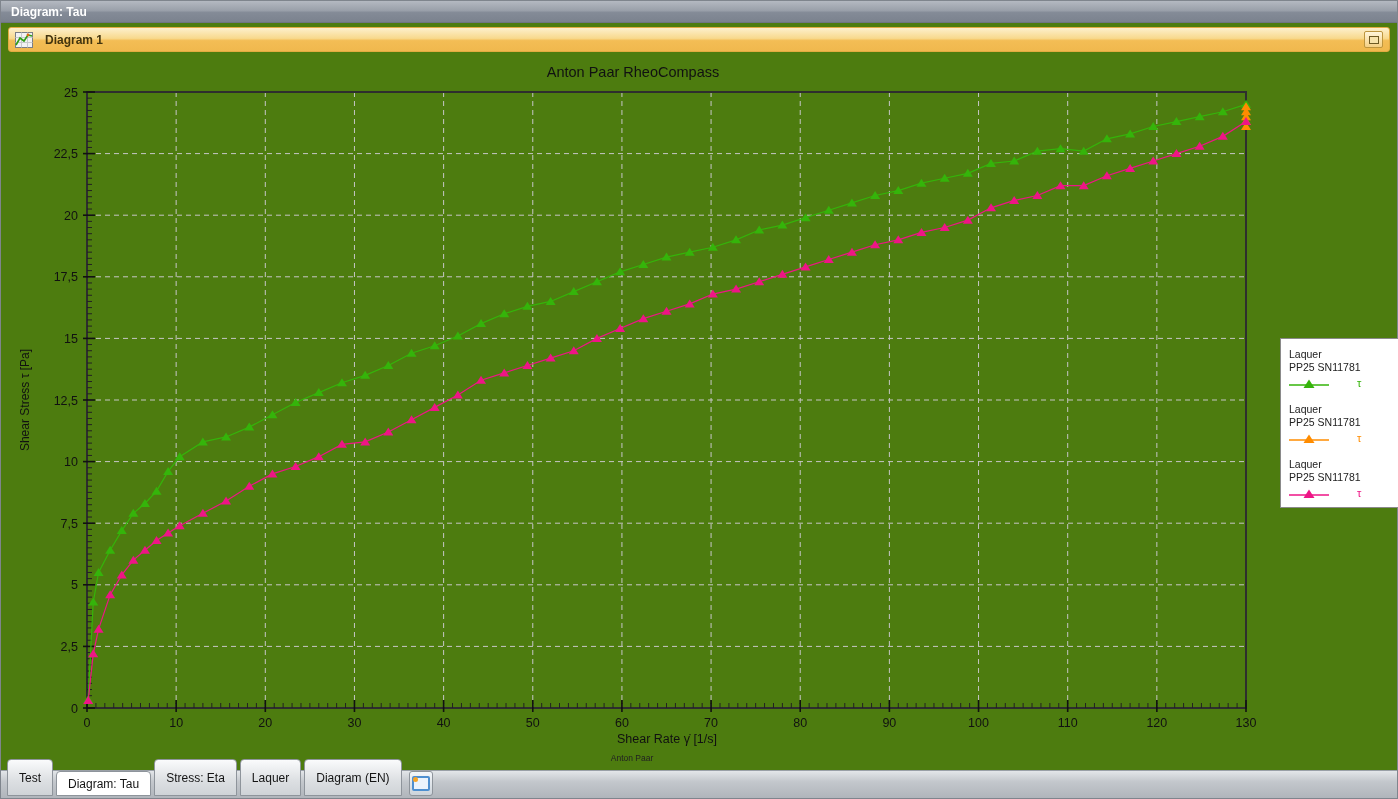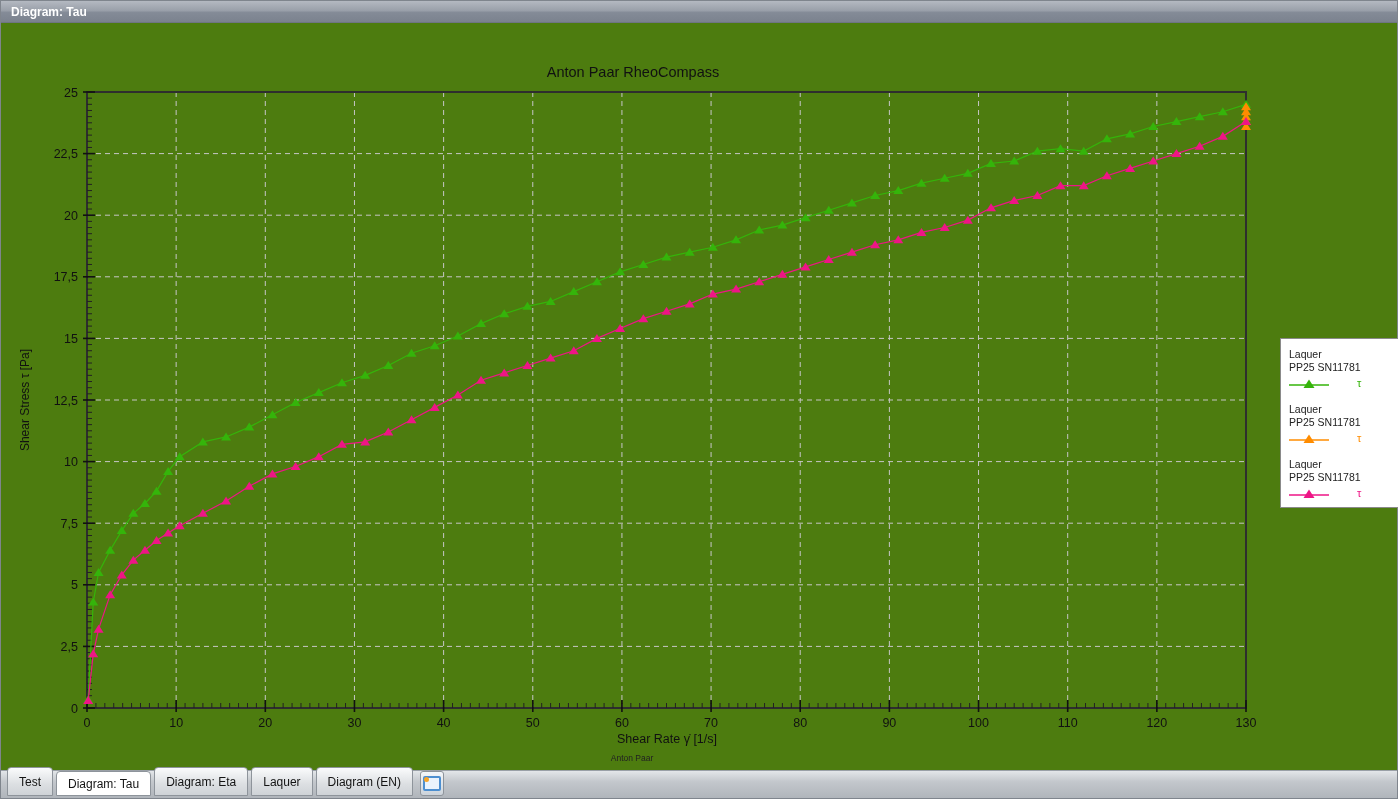--- a/index.html
+++ b/index.html
@@ -47,21 +47,21 @@
   .legend-swatch-row{display:flex;align-items:center;margin-top:3px;height:13px;}
   .legend-sym{font-size:11px;margin-left:28px;line-height:11px;}
   
   .tabbar{
     position:absolute;left:0;right:0;bottom:0;height:28px;
     background:linear-gradient(#e3e6e9 0%,#c3c7cc 40%,#b0b5bb 100%);
     border-top:1px solid #9aa0a7;box-sizing:border-box;
     display:flex;align-items:flex-end;padding:0 0 2px 6px;gap:3px;
   }
   .tab{
-    height:29px;padding:0 11px;display:flex;align-items:center;
+    height:37px;padding:0 11px;display:flex;align-items:center;
     font-size:12px;color:#141414;cursor:pointer;
     background:linear-gradient(#fafbfc,#dcdfe2 60%,#cfd3d7);
     border:1px solid #8e949b;border-radius:4px 4px 0 0;box-sizing:border-box;white-space:nowrap;
   }
   .tab.active{height:25px;background:#ffffff;}
   .newwin-btn{
     width:24px;height:25px;margin-left:4px;cursor:pointer;
     border:1px solid #8e949b;border-radius:3px;
     background:linear-gradient(#f4f7fa,#ccd3da);
     display:flex;align-items:center;justify-content:center;box-sizing:border-box;
@@ -71,20 +71,35 @@
 </style>
 </head>
 <body>
 
 <div id="window">
 
   <div class="titlebar">
     <span class="titlebar-text">Diagram: Tau</span>
   </div>
 
+  <div class="docheader">
+    <svg class="chart-ico" viewBox="0 0 18 16">
+      <rect x="0.5" y="0.5" width="17" height="15" fill="#f2f2f2" stroke="#7a7e85"></rect>
+      <line x1="0.5" y1="5.5" x2="17.5" y2="5.5" stroke="#c7c9cc" stroke-width="1"></line>
+      <line x1="0.5" y1="10.5" x2="17.5" y2="10.5" stroke="#c7c9cc" stroke-width="1"></line>
+      <line x1="6.5" y1="0.5" x2="6.5" y2="15.5" stroke="#c7c9cc" stroke-width="1"></line>
+      <line x1="12.5" y1="0.5" x2="12.5" y2="15.5" stroke="#c7c9cc" stroke-width="1"></line>
+      <polyline points="1,13 5,6 9,9 13,3 17,4" fill="none" stroke="#2f9e14" stroke-width="1.6"></polyline>
+      <circle cx="13" cy="3" r="1.4" fill="#e06a10"></circle>
+    </svg>
+    <span class="docheader-text">Diagram 1</span>
+    <span class="collapse-btn">
+      <span class="collapse-glyph"></span>
+    </span>
+  </div>
 
   <svg id="chart-svg" width="1398" height="719">
       <line x1="175.15384615384616" y1="39" x2="175.15384615384616" y2="655" stroke="#c6c6c6" stroke-width="1" stroke-dasharray="5 4"></line>
       <line x1="264.3076923076923" y1="39" x2="264.3076923076923" y2="655" stroke="#c6c6c6" stroke-width="1" stroke-dasharray="5 4"></line>
       <line x1="353.46153846153845" y1="39" x2="353.46153846153845" y2="655" stroke="#c6c6c6" stroke-width="1" stroke-dasharray="5 4"></line>
       <line x1="442.61538461538464" y1="39" x2="442.61538461538464" y2="655" stroke="#c6c6c6" stroke-width="1" stroke-dasharray="5 4"></line>
       <line x1="531.7692307692307" y1="39" x2="531.7692307692307" y2="655" stroke="#c6c6c6" stroke-width="1" stroke-dasharray="5 4"></line>
       <line x1="620.9230769230769" y1="39" x2="620.9230769230769" y2="655" stroke="#c6c6c6" stroke-width="1" stroke-dasharray="5 4"></line>
       <line x1="710.0769230769231" y1="39" x2="710.0769230769231" y2="655" stroke="#c6c6c6" stroke-width="1" stroke-dasharray="5 4"></line>
       <line x1="799.2307692307693" y1="39" x2="799.2307692307693" y2="655" stroke="#c6c6c6" stroke-width="1" stroke-dasharray="5 4"></line>
@@ -543,21 +558,21 @@
             <path d="M20,2.5 L25.5,11 L14.5,11 Z" fill="#ee1586"></path>
           </svg>
           <span class="legend-sym" style="color: rgb(238, 21, 134);">τ</span>
         </div>
       </div>
     </div>
 
   <div class="tabbar">
       <div class="tab">Test</div>
       <div class="tab active">Diagram: Tau</div>
-      <div class="tab">Diagram: Eta</div>
+      <div class="tab">Stress: Eta</div>
       <div class="tab">Laquer</div>
       <div class="tab">Diagram (EN)</div>
       <div class="newwin-btn">
         <span class="winicon">
           <span class="winicon-dot"></span>
         </span>
       </div>
     </div>
 
 </div>

